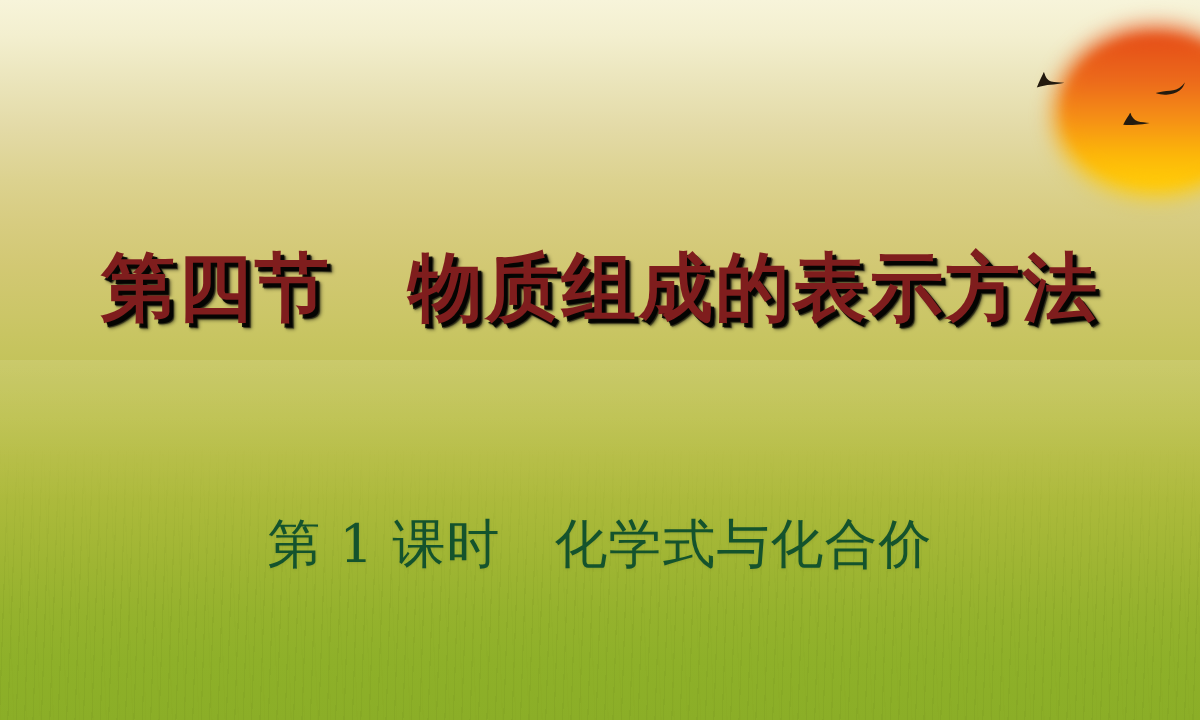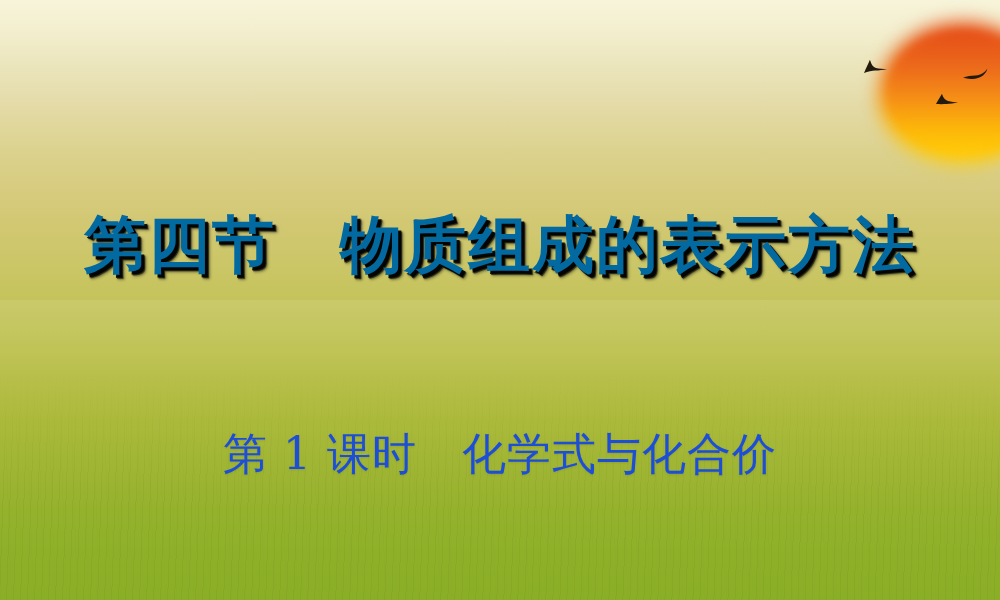--- a/index.html
+++ b/index.html
@@ -132,26 +132,26 @@
   
   .title-block {
     position: absolute;
     left: 0;
     right: 0;
     top: 212px;
     text-align: center;
   }
   .title {
     display: inline-block;
-    font-family: Liberation Serif, serif;
+    font-family: Liberation Mono, monospace;
     font-weight: bold;
     font-size: 62px;
     line-height: 1.08;
     letter-spacing: 2px;
-    color: #0369a1;
+    color: #7f1d1d;
     white-space: pre;
     text-shadow:
        3px 3px 0px rgba(0,0,0,.88),
        4px 4px 1px rgba(0,0,0,.70),
        5px 5px 3px rgba(0,0,0,.42);
   }
 
   
   .subtitle-block {
     position: absolute;
@@ -160,21 +160,21 @@
     top: 430px;
     text-align: center;
   }
   .subtitle {
     display: inline-block;
     font-family: "DejaVu Serif", "Liberation Serif", serif;
     font-weight: normal;
     font-size: 44px;
     line-height: 1.1;
     letter-spacing: 1px;
-    color: #1d4ed8;
+    color: #14532d;
     white-space: pre;
     text-shadow: 0 1px 2px rgba(120,130,40,.35);
   }
 </style>
 </head>
 <body>
 
 <div id="slide">
 
   <div class="bg-gradient"></div>

